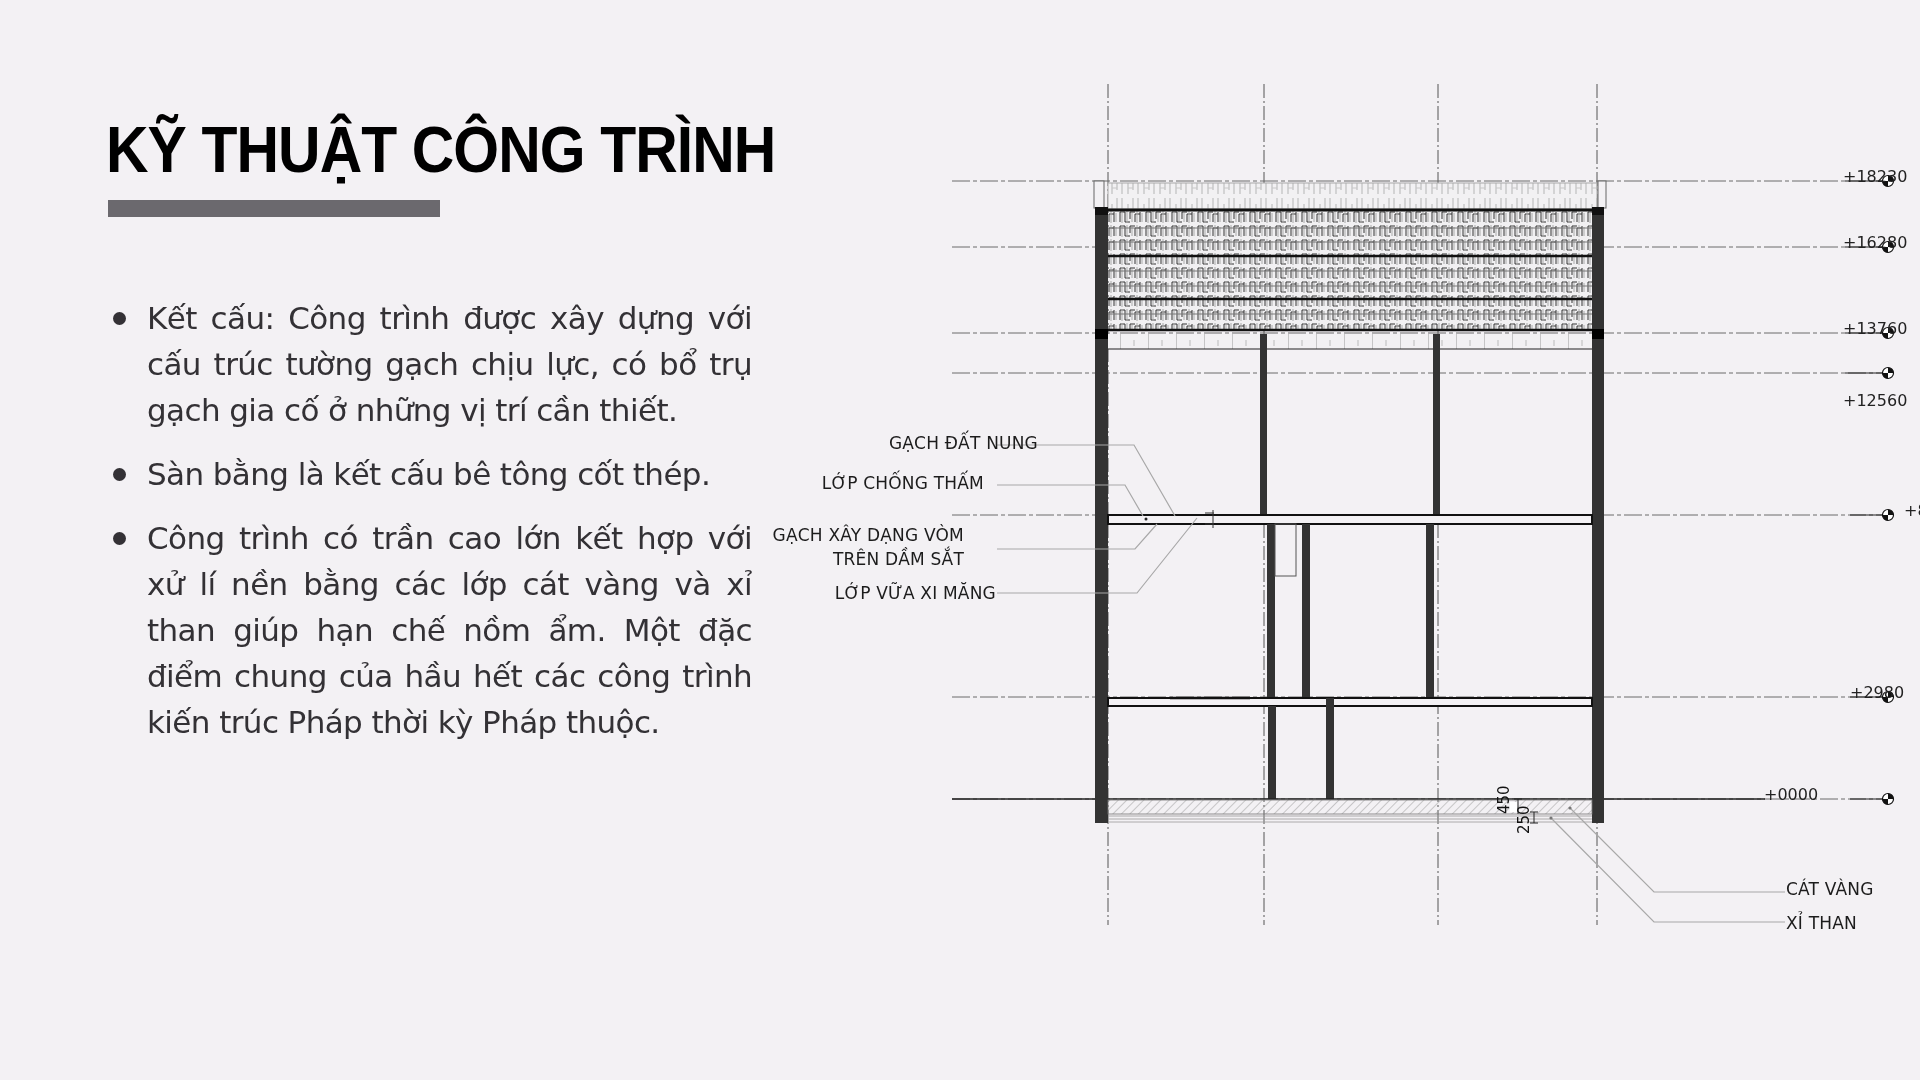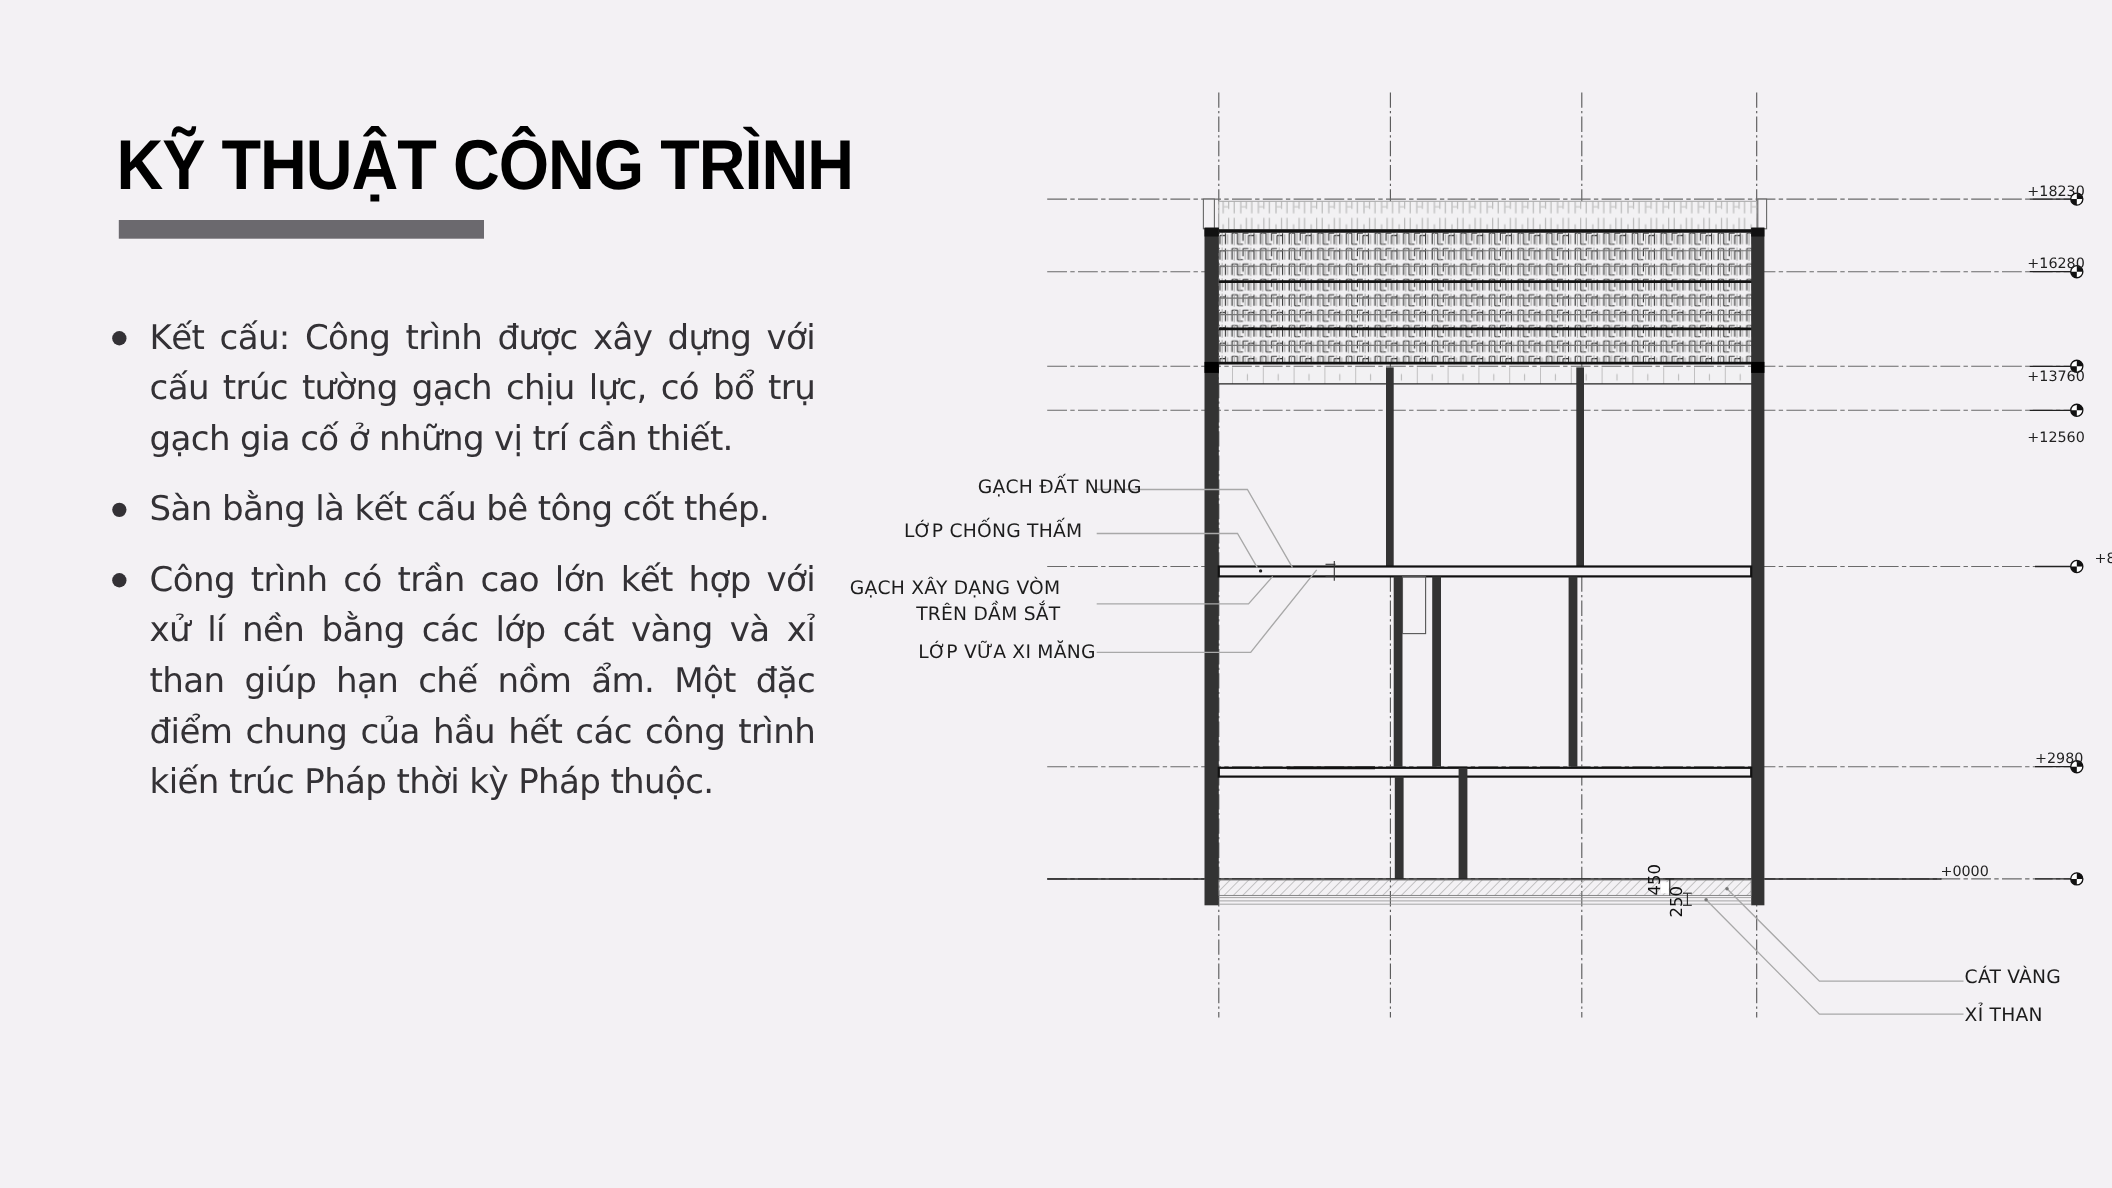--- a/index.html
+++ b/index.html
@@ -16,21 +16,21 @@
       color: #000; letter-spacing: -1px;
       transform: scaleX(0.92); transform-origin: left top;
       white-space: nowrap; margin: 0;
     }
     .title-bar {
       position: absolute; left: 108px; top: 200px;
       width: 332px; height: 17px; background: #6b696e;
     }
     .bullets {
       position: absolute; left: 105px; top: 284px; width: 636px;
-      margin: 0; padding: 0; list-style: none;
+      margin: 11px; padding: 0; list-style: none;
       font-family: "DejaVu Sans", sans-serif;
       font-size: 31px; line-height: 46px; color: #333135;
     }
     .bullets li {
       position: relative; padding-left: 31px; text-align: justify;
       margin-bottom: 18px;
       letter-spacing: -0.6px;
     }
     .bullets li .dot {
       position: absolute; left: -3px; top: 17px;
@@ -39,21 +39,21 @@
     .diagram { position: absolute; left: 0; top: 0; width: 1920px; height: 1080px; }
     .diagram text { font-family: "DejaVu Sans", sans-serif; }
     .label {
       position: absolute; font-family: "DejaVu Sans", sans-serif;
       font-size: 17px; color: #1c1c1c; white-space: nowrap; line-height: 24px;
       letter-spacing: 0.2px;
     }
     .label.right { text-align: right; }
     .elev {
       position: absolute; font-family: "DejaVu Sans", sans-serif;
-      font-size: 13px; color: #222; white-space: nowrap;
+      font-size: 16px; color: #222; white-space: nowrap;
     }
   </style>
 </head>
 <body>
 
 <h1 class="title">KỸ THUẬT CÔNG TRÌNH</h1>
 <div class="title-bar"></div>
 
 <ul class="bullets">
   <li>
@@ -212,21 +212,21 @@
   <g stroke="#a8a8a8" stroke-width="1.2" fill="none">
     <polyline points="1570,808 1654,892 1785,892"></polyline>
     <polyline points="1551,818 1654,922 1785,922"></polyline>
   </g>
   <circle cx="1570" cy="808" r="1.6" fill="#777"></circle>
   <circle cx="1551" cy="818" r="1.6" fill="#777"></circle>
 </svg>
 
 <span class="elev" style="left:1843px; top:167px;">+18230</span>
 <span class="elev" style="left:1843px; top:233px;">+16280</span>
-<span class="elev" style="left:1843px; top:319px;margin-top:16px;">+13760</span>
+<span class="elev" style="left:1843px; top:319px;">+13760</span>
 <span class="elev" style="left:1843px; top:359px;margin-top:32px;">+12560</span>
 <span class="elev" style="left:1904px; top:501px;">+8350</span>
 <span class="elev" style="left:1850px; top:683px;">+2980</span>
 <span class="elev" style="left:1764px; top:785px;">+0000</span>
 
 <div class="label right" style="right:882px; top:431px;">
   <span>GẠCH ĐẤT NUNG</span>
 </div>
 <div class="label right" style="right:936px; top:471px;">
   <span>LỚP CHỐNG THẤM</span>

